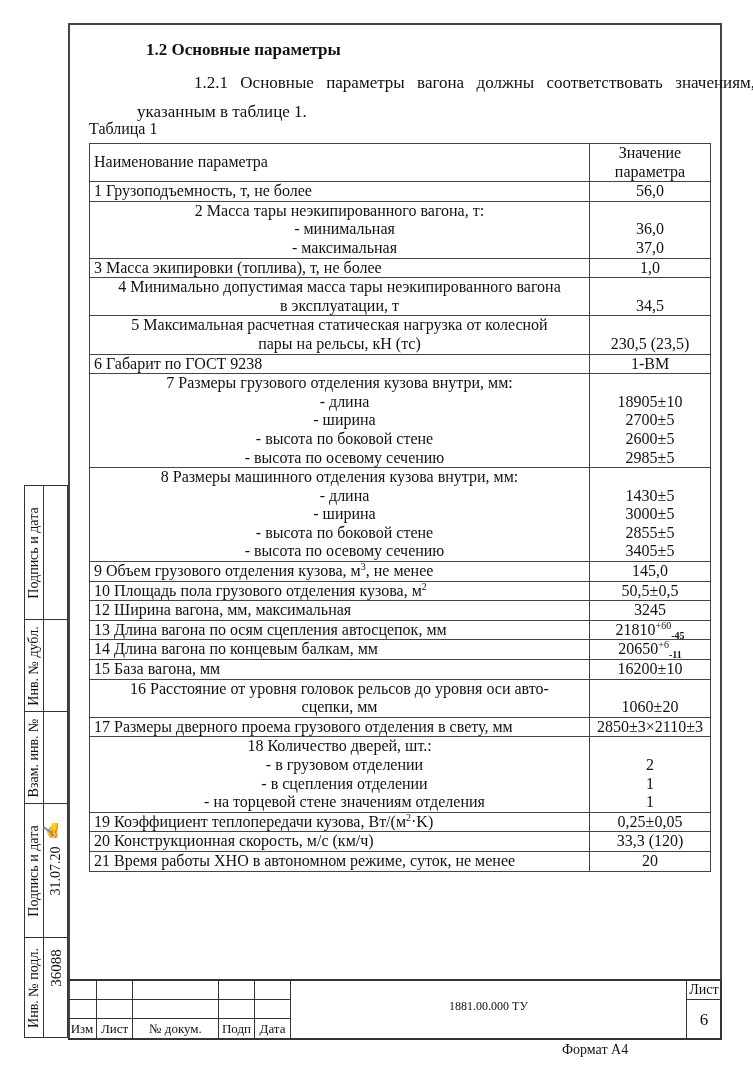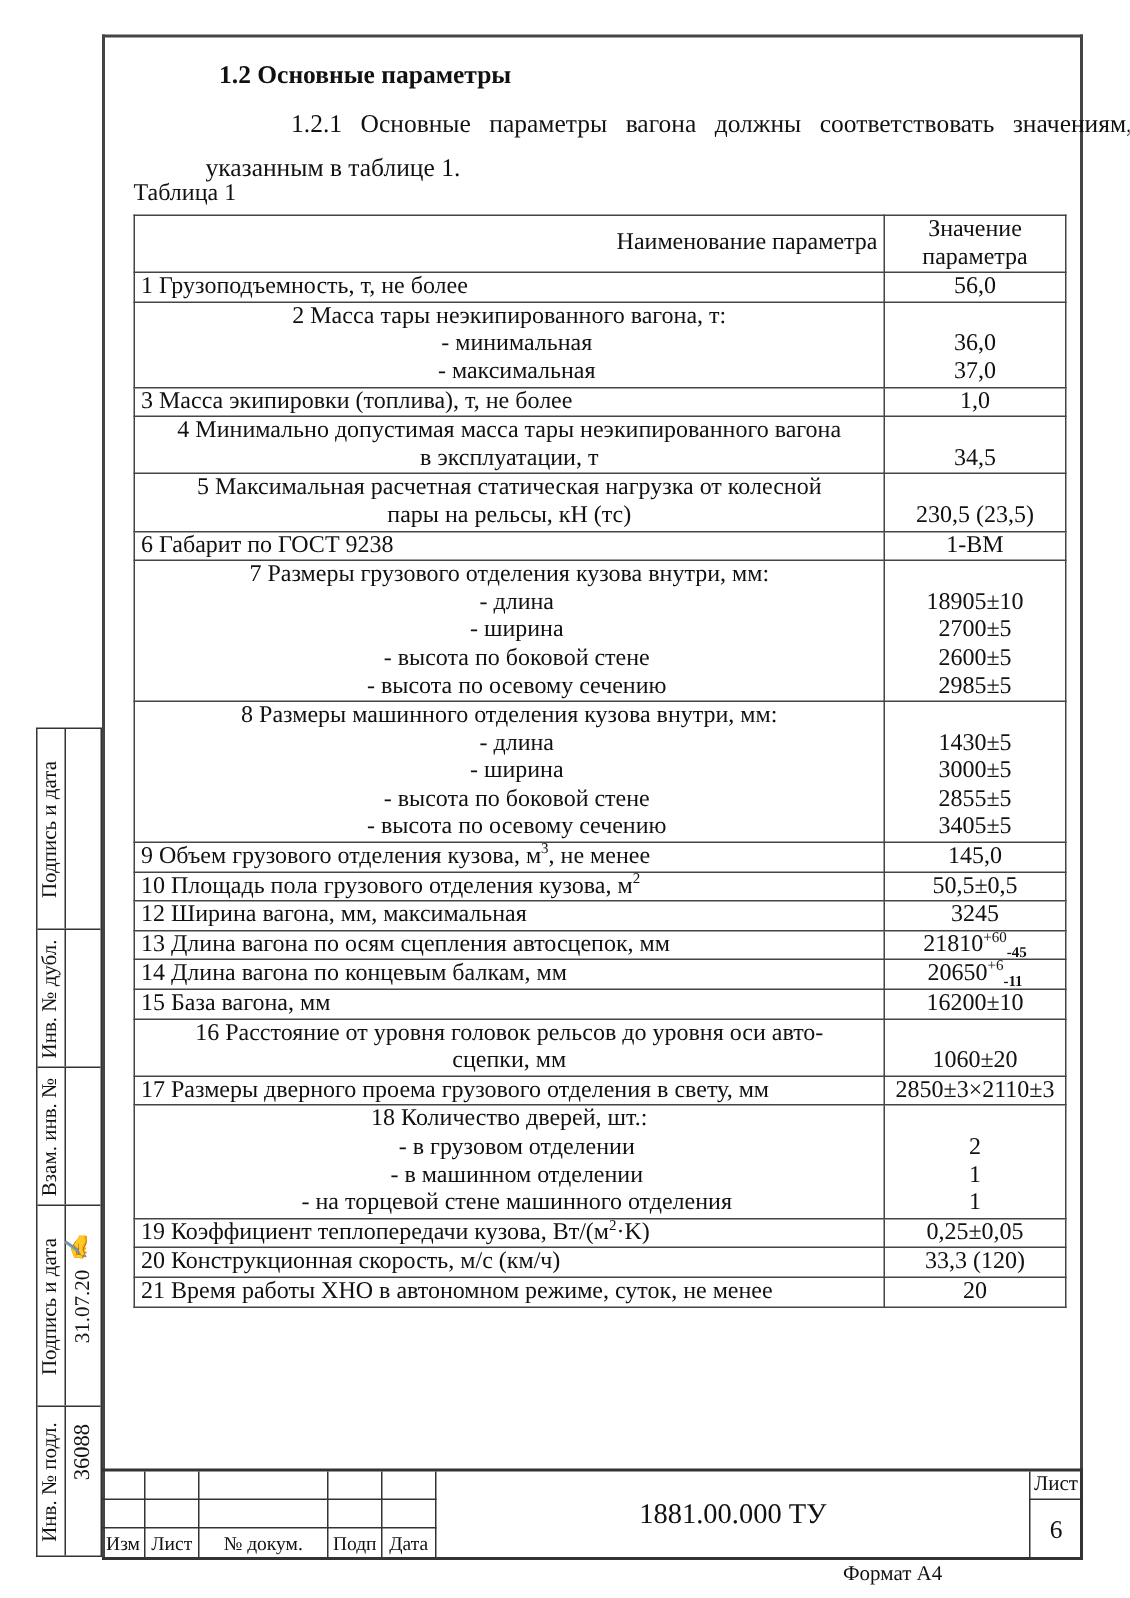--- a/index.html
+++ b/index.html
@@ -27,41 +27,41 @@
   .strip-cell { position: absolute; left: 0; width: 42px; border-bottom: 1.5px solid #333; box-sizing: border-box; }
   .strip-label { position: absolute; left: 0; top: 0; bottom: 0; width: 19px; border-right: 1.5px solid #333; box-sizing: border-box; }
   .vtext { position: absolute; left: 50%; top: 50%; transform: translate(-50%,-50%) rotate(-90deg);
            white-space: nowrap; font-size: 14px; }
   .vval { position: absolute; left: 19px; right: 0; top: 0; bottom: 0; }
   .tblock { position: absolute; left: 68px; top: 979px; width: 654px; height: 61px;
             border-top: 2px solid #333; border-bottom: 2px solid #333; border-right: 2px solid #333; box-sizing: border-box; }
   .tb-col { position: absolute; top: 0; bottom: 0; border-right: 1.5px solid #333; }
   .tb-row { position: absolute; left: 0; width: 223px; border-bottom: 1.5px solid #333; }
   .tb-lbl { position: absolute; bottom: 1px; font-size: 13px; text-align: center; }
-  .docnum { position: absolute; left: 291px; width: 326px; top: 18px; text-align: center; font-size: 19px; }
+  .docnum { position: absolute; left: 291px; width: 326px; top: 18px; text-align: center; font-size: 12px; }
   .sheet-lbl { position: absolute; left: 618px; top: 0; width: 34px; height: 18px; border-left: 1.5px solid #333; border-bottom: 1.5px solid #333;
                font-size: 14px; text-align: center; line-height: 18px; }
   .sheet-num { position: absolute; left: 618px; top: 19px; width: 34px; height: 40px; border-left: 1.5px solid #333;
                font-size: 17px; text-align: center; line-height: 40px; }
   .format { position: absolute; left: 562px; top: 1042px; font-size: 14px; }
   .scribble { position: absolute; left: 42px; top: 822px; font-size: 15px; color: #555; transform: rotate(-90deg); }
 </style>
 </head>
 <body>
 
 <div class="frame"></div>
 
 <div class="heading">1.2 Основные параметры</div>
 <div class="para">1.2.1 Основные параметры вагона должны соответствовать значениям, указанным в таблице 1.</div>
 <div class="caption">Таблица 1</div>
 
 <table class="main">
   <thead>
     <tr>
-      <td class="name hname" style="text-align:right">Наименование параметра</td>
+      <td class="name hname" style="text-align:left">Наименование параметра</td>
       <td class="val">
         <span class="line">Значение</span>
         <span class="line">параметра</span>
       </td>
     </tr>
   </thead>
   <tbody id="tbody">
       <tr>
         <td class="name"><span>1 Грузоподъемность, т, не более</span></td>
         <td class="val"><span>56,0</span></td>
@@ -161,22 +161,22 @@
         <td class="val"><span>1060±20</span></td>
       </tr>
       <tr>
         <td class="name"><span>17 Размеры дверного проема грузового отделения в свету, мм</span></td>
         <td class="val"><span>2850±3×2110±3</span></td>
       </tr>
       <tr>
         <td class="name">
           <span class="line">18 Количество дверей, шт.:</span>
           <span class="line sub">- в грузовом отделении</span>
-          <span class="line sub">- в машинном отделении</span>
-          <span class="line sub">- на торцевой стене машинного отделения</span>
+          <span class="line sub">- в сцепления отделении</span>
+          <span class="line sub">- на торцевой стене значениям отделения</span>
         </td>
         <td class="val">
           <span class="line">2</span>
           <span class="line">1</span>
           <span class="line">1</span>
         </td>
       </tr>
       <tr>
         <td class="name"><span>19 Коэффициент теплопередачи кузова, Вт/(м</span><sup>2</sup><span>·K)</span></td>
         <td class="val"><span>0,25±0,05</span></td>

